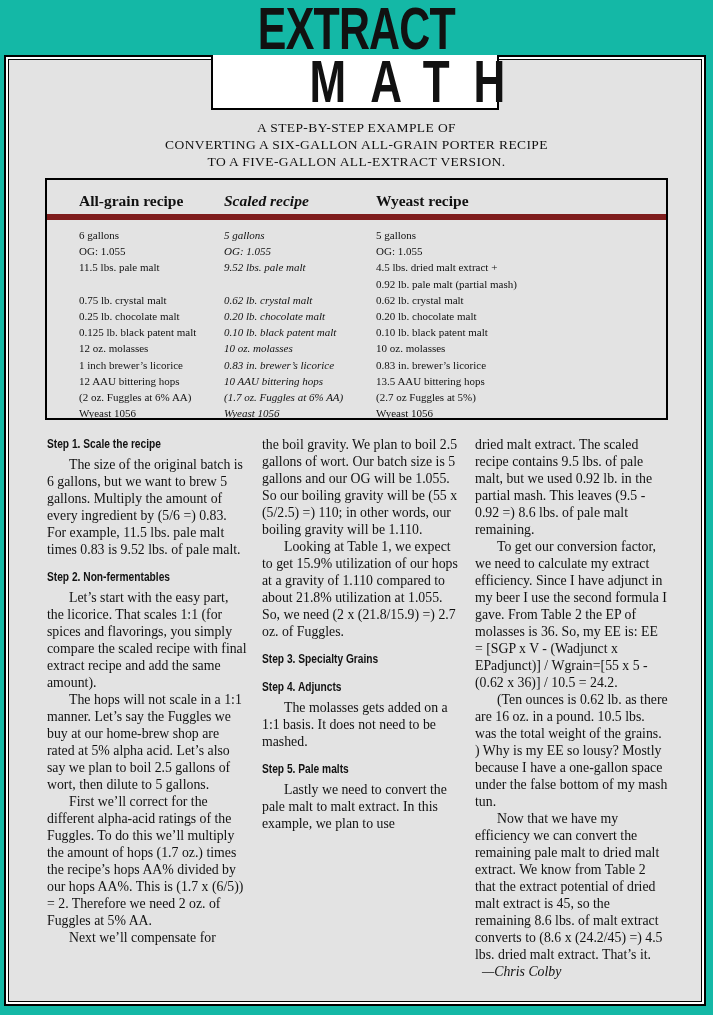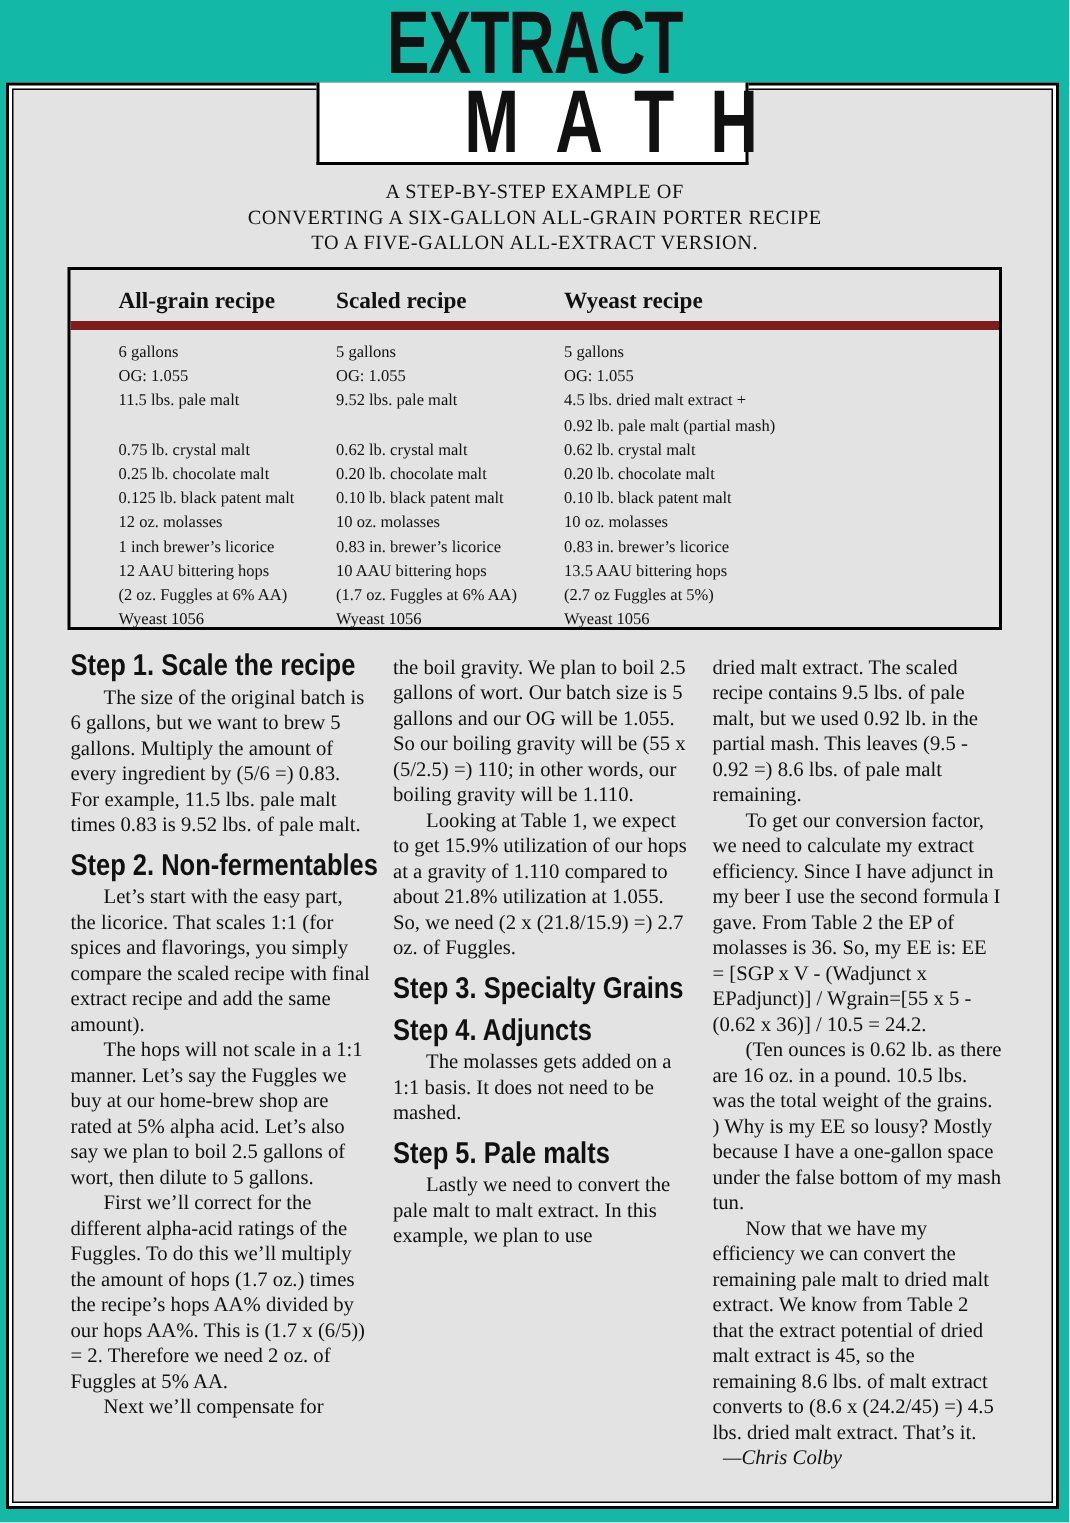--- a/index.html
+++ b/index.html
@@ -25,36 +25,36 @@
 
   .subtitle{position:absolute;left:0;top:119px;width:713px;text-align:center;z-index:4;
             font-size:13.5px;line-height:17px;letter-spacing:.4px;}
 
   
   .rtable{position:absolute;left:45px;top:178px;width:623px;height:242px;
           border:2px solid #000;box-sizing:border-box;z-index:2;}
   .thead{display:flex;padding:12px 0 0 32px;height:40px;box-sizing:border-box;
          border-bottom:6px solid #7f1d1d;font-weight:bold;font-size:15.5px;}
   .thead .c1,.tr .c1{width:145px;flex:none;white-space:nowrap;}
-  .thead .c2,.tr .c2{width:152px;flex:none;white-space:nowrap;}
+  .thead .c2,.tr .c2{width:152px;flex:none;white-space:nowrap;font-style:italic;}
   .thead .c3,.tr .c3{flex:1;white-space:nowrap;}
   .tbody{padding:7px 0 0 32px;}
   .tr{display:flex;font-size:11px;line-height:16.2px;}
   .tr div{min-height:16.2px;}
 
   
   .article{position:absolute;left:47px;top:436px;width:621px;display:flex;z-index:2;}
   .col{font-size:13.8px;line-height:17px;text-align:left;}
   .col1{width:200px;margin-right:15px;}
   .col2{width:196px;margin-right:17px;}
   .col3{width:193px;}
   .col p{margin:0;text-indent:22px;}
   .col p.flush{text-indent:0;}
   .step-heading{margin:11px 0 3px 0;font-family:"Liberation Sans",sans-serif;
-                font-weight:bold;font-size:20px;line-height:17px;white-space:nowrap;}
+                font-weight:bold;font-size:12px;line-height:17px;white-space:nowrap;}
   .step-heading:first-child{margin-top:0;}
   .step-heading .cond{display:inline-block;transform:scaleX(.85);transform-origin:0 50%;}
   .byline{font-style:italic;margin-left:7px;}
 </style>
 </head>
 <body>
 
 <div class="page">
 
   <div class="panel">

